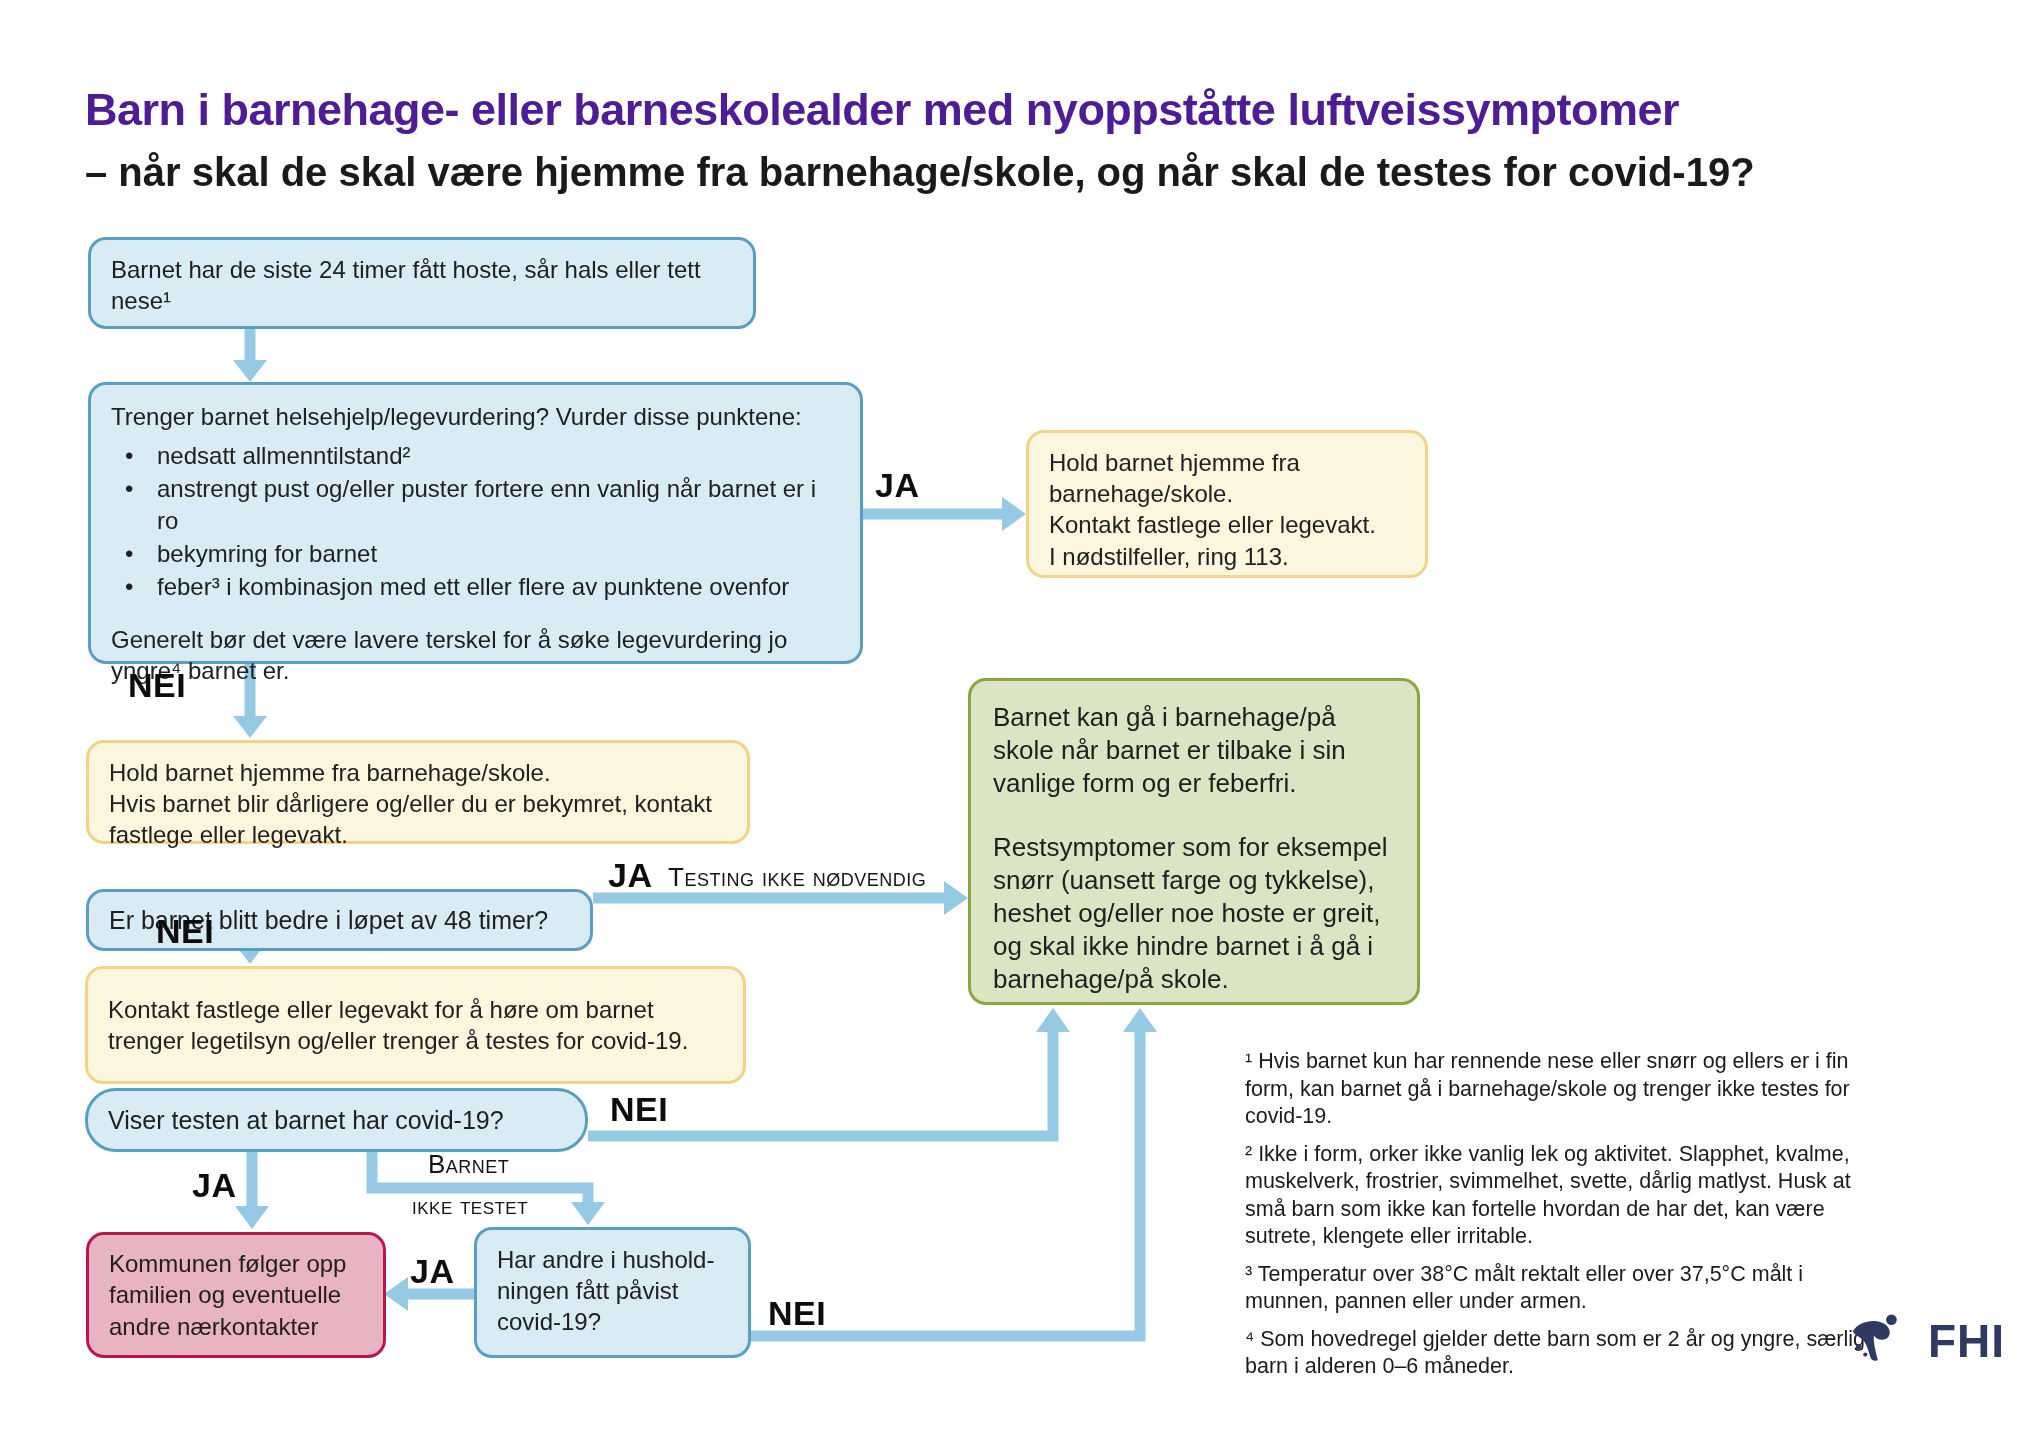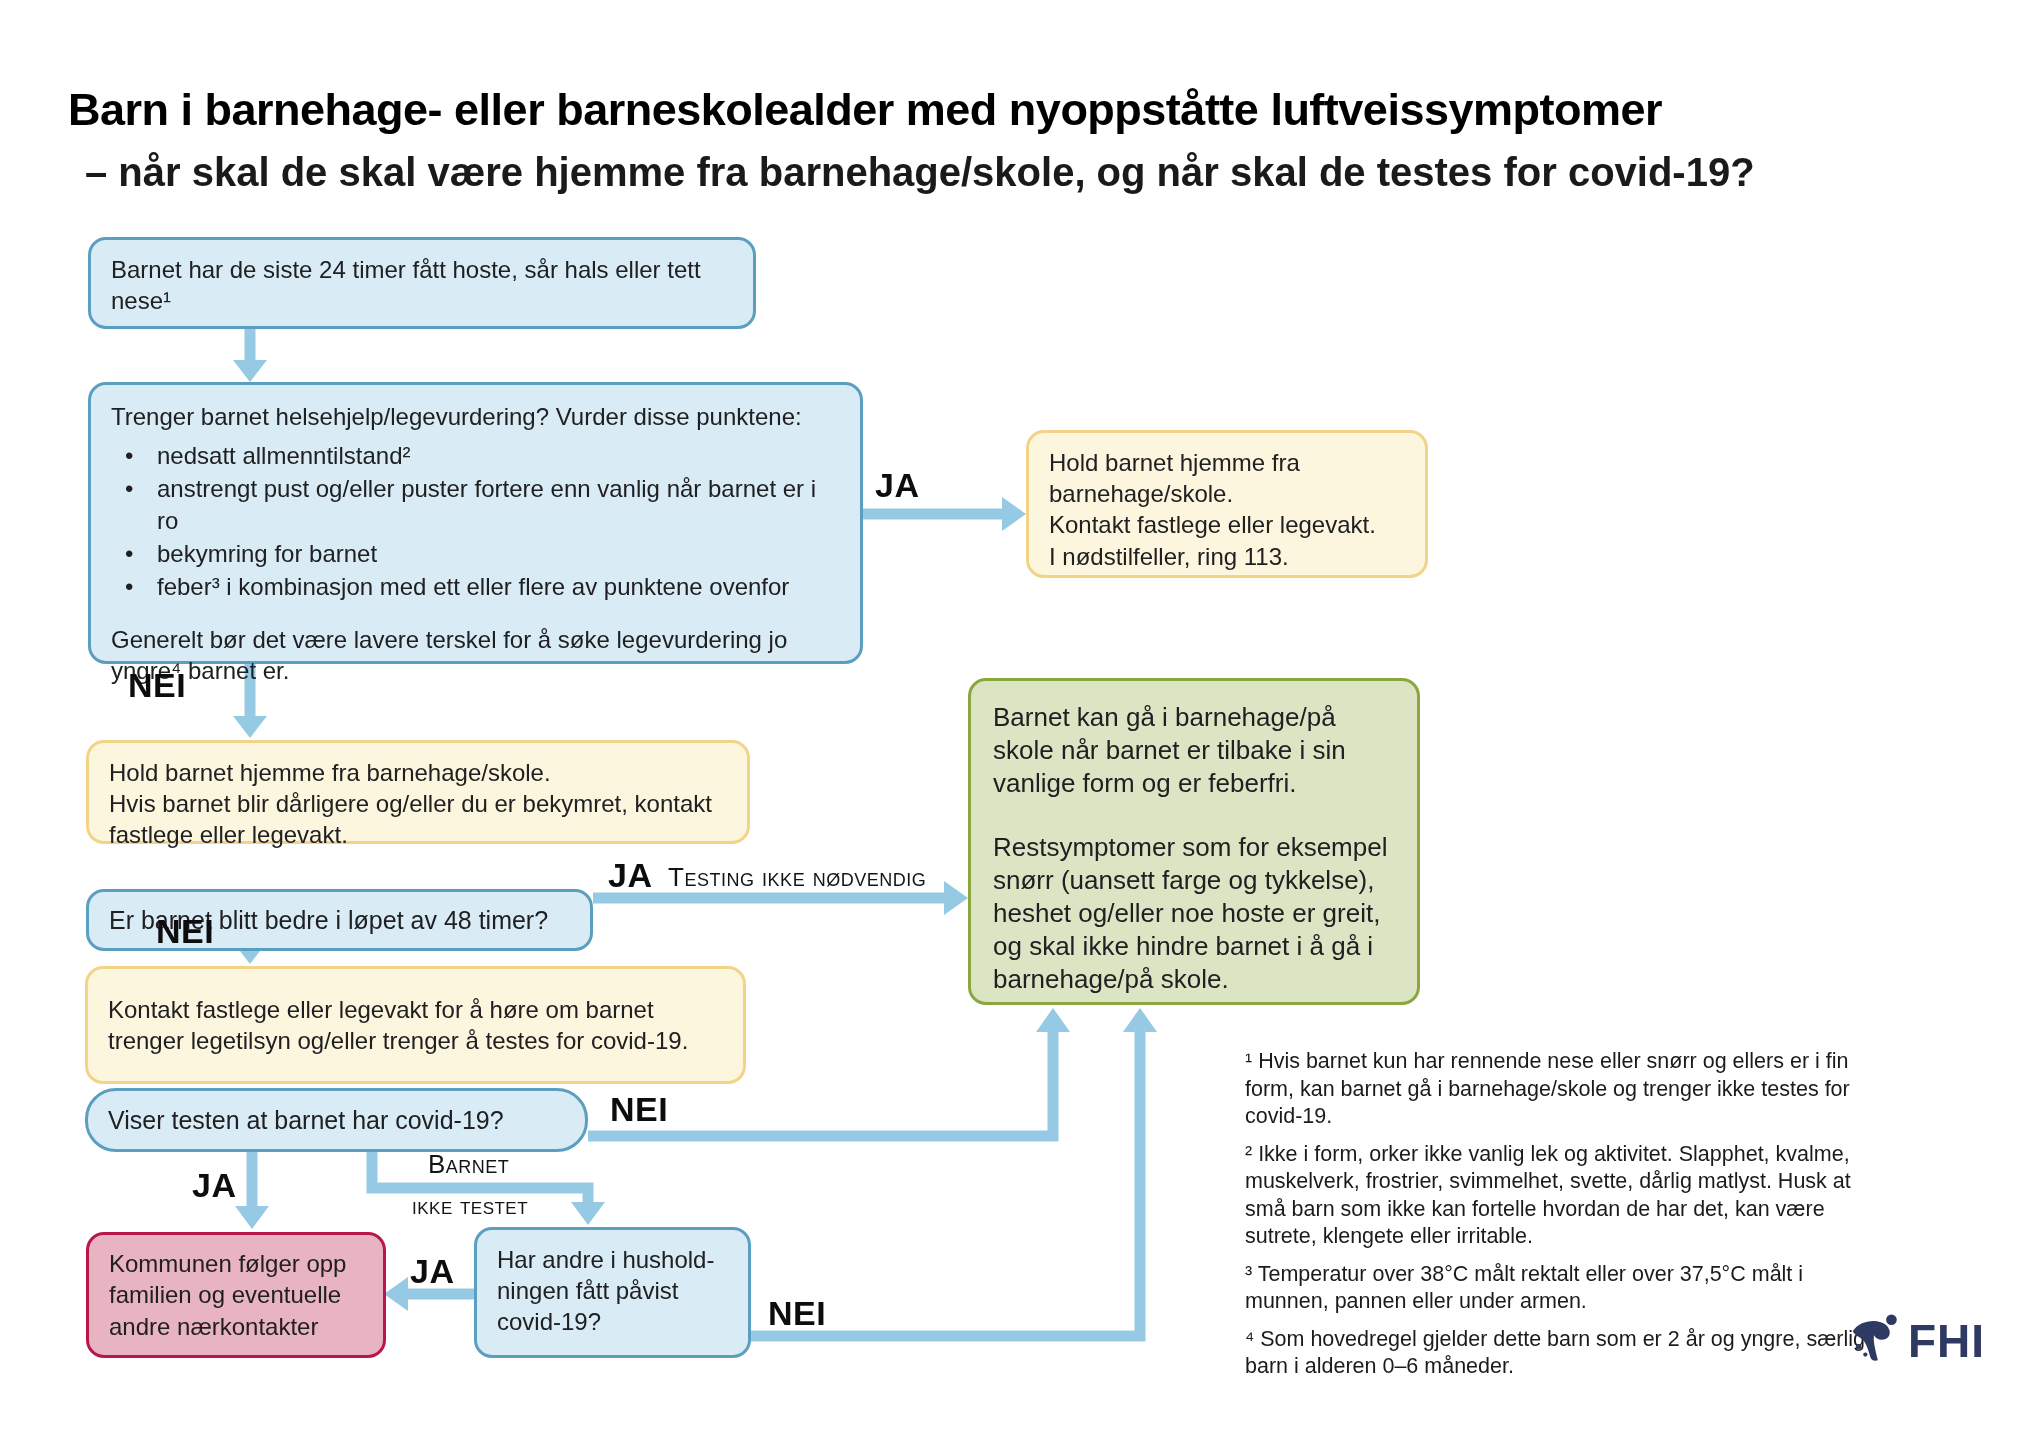--- a/index.html
+++ b/index.html
@@ -1,21 +1,21 @@
 <!DOCTYPE html>
 <html><head>
 <meta charset="utf-8">
 <style>
   html,body{margin:0;padding:0;background:#ffffff;}
   .canvas{
     position:relative;width:2038px;height:1440px;background:#ffffff;overflow:hidden;
     font-family:"Liberation Sans","DejaVu Sans",sans-serif;color:#1c1c1e;
   }
   
-  .title{position:absolute;left:68px;top:84px;font-size:45px;font-weight:700;letter-spacing:-.5px;color:#000000;}
+  .title{position:absolute;left:85px;top:84px;font-size:45px;font-weight:700;letter-spacing:-.5px;color:#4c1d95;}
   .subtitle{position:absolute;left:85px;top:150px;font-size:40px;font-weight:700;color:#1a1a1a;}
   
   svg.connectors{position:absolute;left:0;top:0;z-index:1;}
   .conn{fill:none;stroke:#96c9e3;stroke-width:11;stroke-linejoin:miter;}
   .head{fill:#96c9e3;stroke:none;}
   
   .node{position:absolute;z-index:2;box-sizing:border-box;border-radius:18px;border:3.5px solid;
         padding:14px 20px;font-size:24px;line-height:1.3;color:#202022;}
   .node.blue{background:#d9ecf6;border-color:#5a9fc0;}
   .node.yellow{background:#fdf6de;border-color:#f2d488;}
@@ -29,21 +29,21 @@
   .assess-list li::before{content:"•";position:absolute;left:14px;top:0;font-size:24px;color:#202022;}
   .assess-note{margin-top:22px;}
   .para + .para{margin-top:31px;}
   
   .lbl{position:absolute;z-index:3;font-size:34px;font-weight:600;color:#0d0d0d;letter-spacing:.5px;}
   .lbl-sc{position:absolute;z-index:3;font-variant:small-caps;font-weight:500;font-size:26px;color:#141414;letter-spacing:.5px;}
   
   .footnotes{position:absolute;left:1245px;top:1048px;width:620px;z-index:2;}
   .fn{font-size:21.5px;line-height:1.28;margin:0 0 10px 0;color:#1b1b1b;}
   
-  .logo{position:absolute;left:1846px;top:1312px;display:flex;align-items:center;gap:4px;z-index:2;}
+  .logo{position:absolute;left:1846px;top:1312px;display:flex;align-items:center;gap:24px;z-index:2;}
   .logo-text{font-size:46px;font-weight:700;color:#2e3a62;letter-spacing:1px;}
 </style>
 </head>
 <body>
 
 <div class="canvas">
 
   <div class="title">Barn i barnehage- eller barneskolealder med nyoppståtte luftveissymptomer</div>
   <div class="subtitle">– når skal de skal være hjemme fra barnehage/skole, og når skal de testes for covid-19?</div>
 

